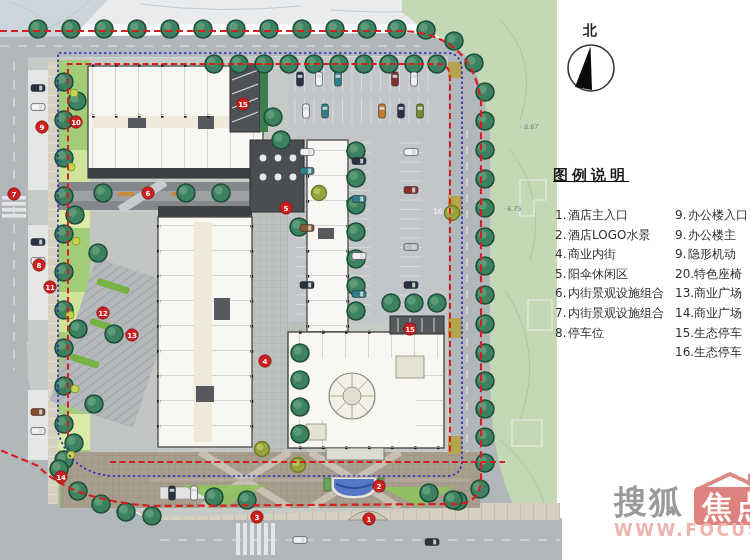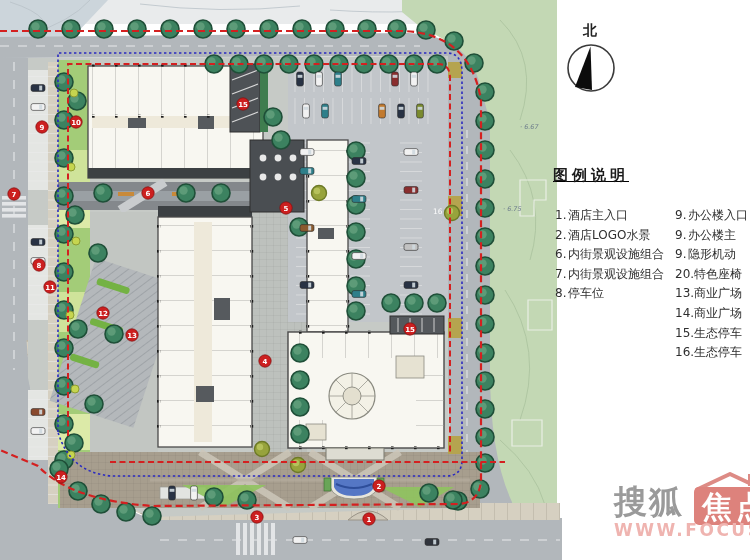--- a/index.html
+++ b/index.html
@@ -471,20 +471,22 @@
   <text class="northlabel" x="19" y="23">北</text>
   <circle cx="27" cy="56" r="23" fill="#ffffff" stroke="#3a3a3a" stroke-width="1.6"></circle>
   <path d="M26.5,34.5 L11,75 L28,78 Z" fill="#0c0c0c"></path>
 </svg>
 
 <div id="legend">
   <div class="ltitle">图例说明</div>
   <div class="lcol" id="lcol-left">
     <div class="lrow"><span class="ln">1.</span><span>酒店主入口</span></div>
     <div class="lrow"><span class="ln">2.</span><span>酒店LOGO水景</span></div>
+    <div class="lrow"><span class="ln">4.</span><span>商业内街</span></div>
+    <div class="lrow"><span class="ln">5.</span><span>阳伞休闲区</span></div>
     <div class="lrow"><span class="ln">6.</span><span>内街景观设施组合</span></div>
     <div class="lrow"><span class="ln">7.</span><span>内街景观设施组合</span></div>
     <div class="lrow"><span class="ln">8.</span><span>停车位</span></div>
   </div>
   <div class="lcol" id="lcol-right">
     <div class="lrow"><span class="ln">9.</span><span>办公楼入口</span></div>
     <div class="lrow"><span class="ln">9.</span><span>办公楼主</span></div>
     <div class="lrow"><span class="ln">9.</span><span>隐形机动</span></div>
     <div class="lrow"><span class="ln">20.</span><span>特色座椅</span></div>
     <div class="lrow"><span class="ln">13.</span><span>商业广场</span></div>

